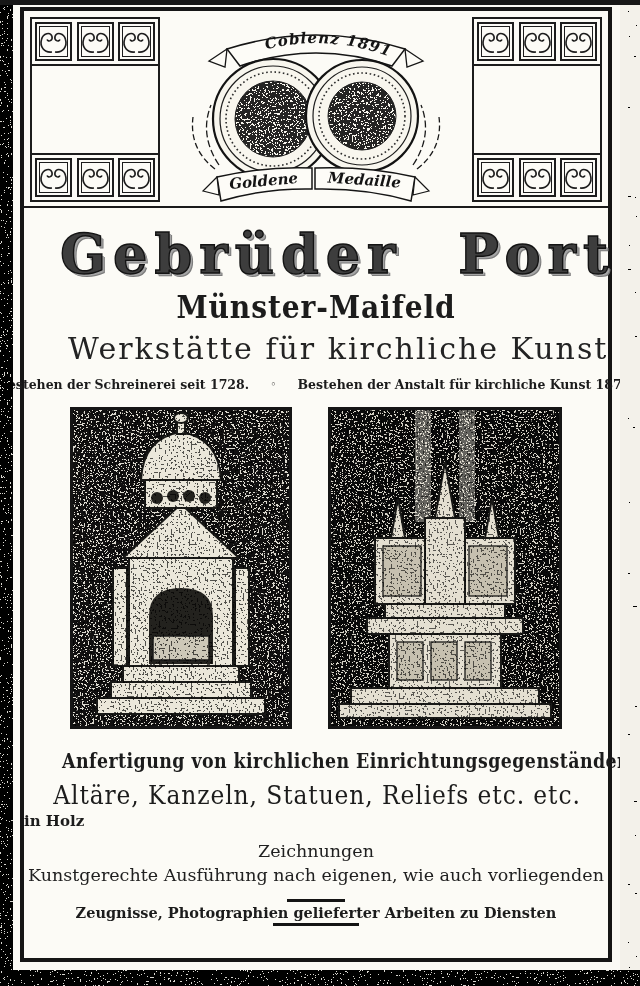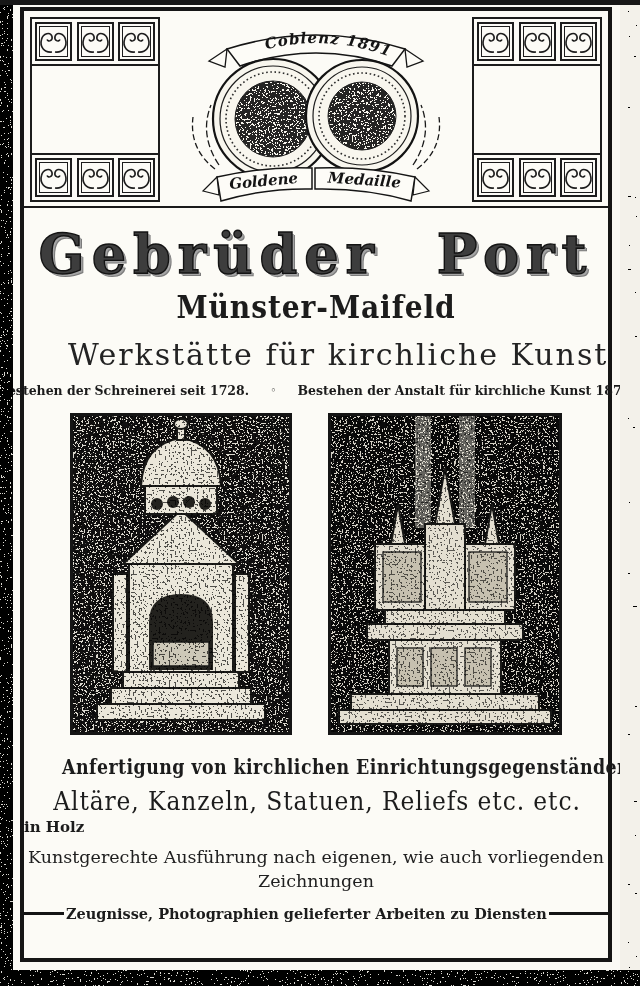--- a/index.html
+++ b/index.html
@@ -34,31 +34,32 @@
   .tile-strip { display:flex; justify-content:space-between; padding:3px; }
   .tile-strip.top { border-bottom:2px solid #1c1c1c; }
   .tile-strip.bottom { border-top:2px solid #1c1c1c; }
   .orn-mid { flex:1; }
   .tile { width:37px; height:39px; display:block; }
   .emblem-wrap { flex:1; display:flex; justify-content:center; align-items:flex-start; }
   .emblem-svg { width:306px; height:186px; }
 
   
   .company {
-    margin-top:14px; text-align:center; white-space:nowrap;
+    margin-top:14px; text-align:left; white-space:nowrap;
     font-size:54px; font-weight:bold; letter-spacing:7px; word-spacing:30px;
     color:#3d3d3d; -webkit-text-stroke:1.4px #131313;
     text-shadow:2px 2px 0 #a5a5a5, 3px 3px 0 #7c7c7c;
+    padding-left:36px;
   }
   .location {
     margin-top:2px; text-align:center; white-space:nowrap;
     font-size:32px; font-weight:bold; letter-spacing:1px; transform:scaleX(.88);
   }
   .tagline {
-    margin-top:11px; text-align:center; white-space:nowrap;
+    margin-top:5px; text-align:center; white-space:nowrap;
     font-size:30px; letter-spacing:2px; color:#232323;padding-left:44px;
   }
   .established {
     margin-top:11px; display:flex; justify-content:center; align-items:center;
     gap:22px; white-space:nowrap; font-size:13px; font-weight:bold; transform:scaleX(.96);
   }
   .established .sep { font-size:11px; }
 
   
   .photos { margin-top:15px; display:flex; justify-content:center; gap:36px; }
@@ -70,21 +71,21 @@
     font-size:20px; font-weight:bold; letter-spacing:.5px; transform:scaleX(.87);
   }
   .offering2 {
     margin-top:7px; text-align:center; white-space:nowrap;
     font-size:26px; letter-spacing:1px; transform:scaleX(.9);
   }
   .material { margin-top:2px; text-align:left; font-size:15px; font-weight:bold; }
   .execution { margin-top:10px; text-align:center; font-size:17.5px; line-height:1.35; color:#202020; }
   .footer-note {
     margin-top:12px; display:flex; justify-content:center; align-items:center; gap:2px;
-    font-size:14.5px; font-weight:bold; white-space:nowrap;
+    font-size:14.5px; font-weight:bold; white-space:nowrap;flex-direction:column;
   }
   .dash { height:3px; background:#141414; }
   .dash-l { width:58px; } .dash-r { width:86px; }
 </style>
 </head>
 <body>
 
 <div class="page">
 
   <svg width="0" height="0" style="position:absolute" aria-hidden="true">
@@ -317,22 +318,22 @@
           <rect x="138" y="136" width="38" height="50"></rect>
         </g>
         <rect width="228" height="316" fill="#14130f" filter="url(#grainSparse)" opacity="0.6"></rect>
       </svg>
     </div>
 
     <div class="offering1">Anfertigung von kirchlichen Einrichtungsgegenständen in jedem Stile</div>
     <div class="offering2">Altäre, Kanzeln, Statuen, Reliefs etc. etc.</div>
     <div class="material">in Holz</div>
     <div class="execution">
+      <div>Zeichnungen</div>
       <div>Kunstgerechte Ausführung nach eigenen, wie auch vorliegenden</div>
-      <div>Zeichnungen</div>
     </div>
     <div class="footer-note">
       <span class="dash dash-l"></span>
       <span>Zeugnisse, Photographien gelieferter Arbeiten zu Diensten</span>
       <span class="dash dash-r"></span>
     </div>
   </div>
 </div>
 
 </body></html>

